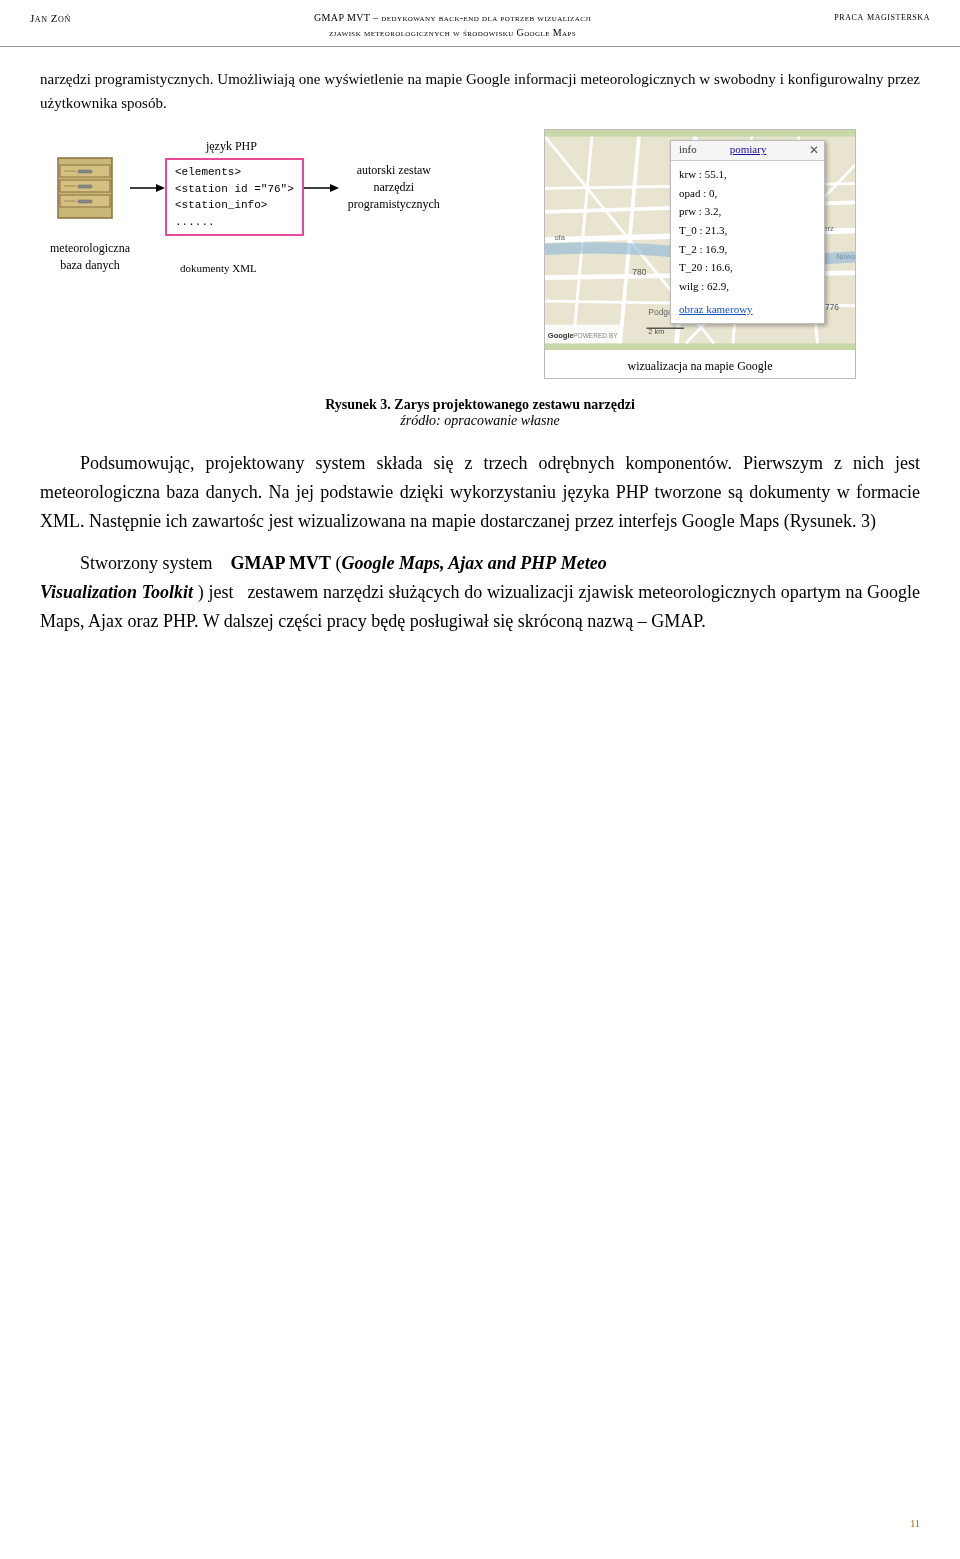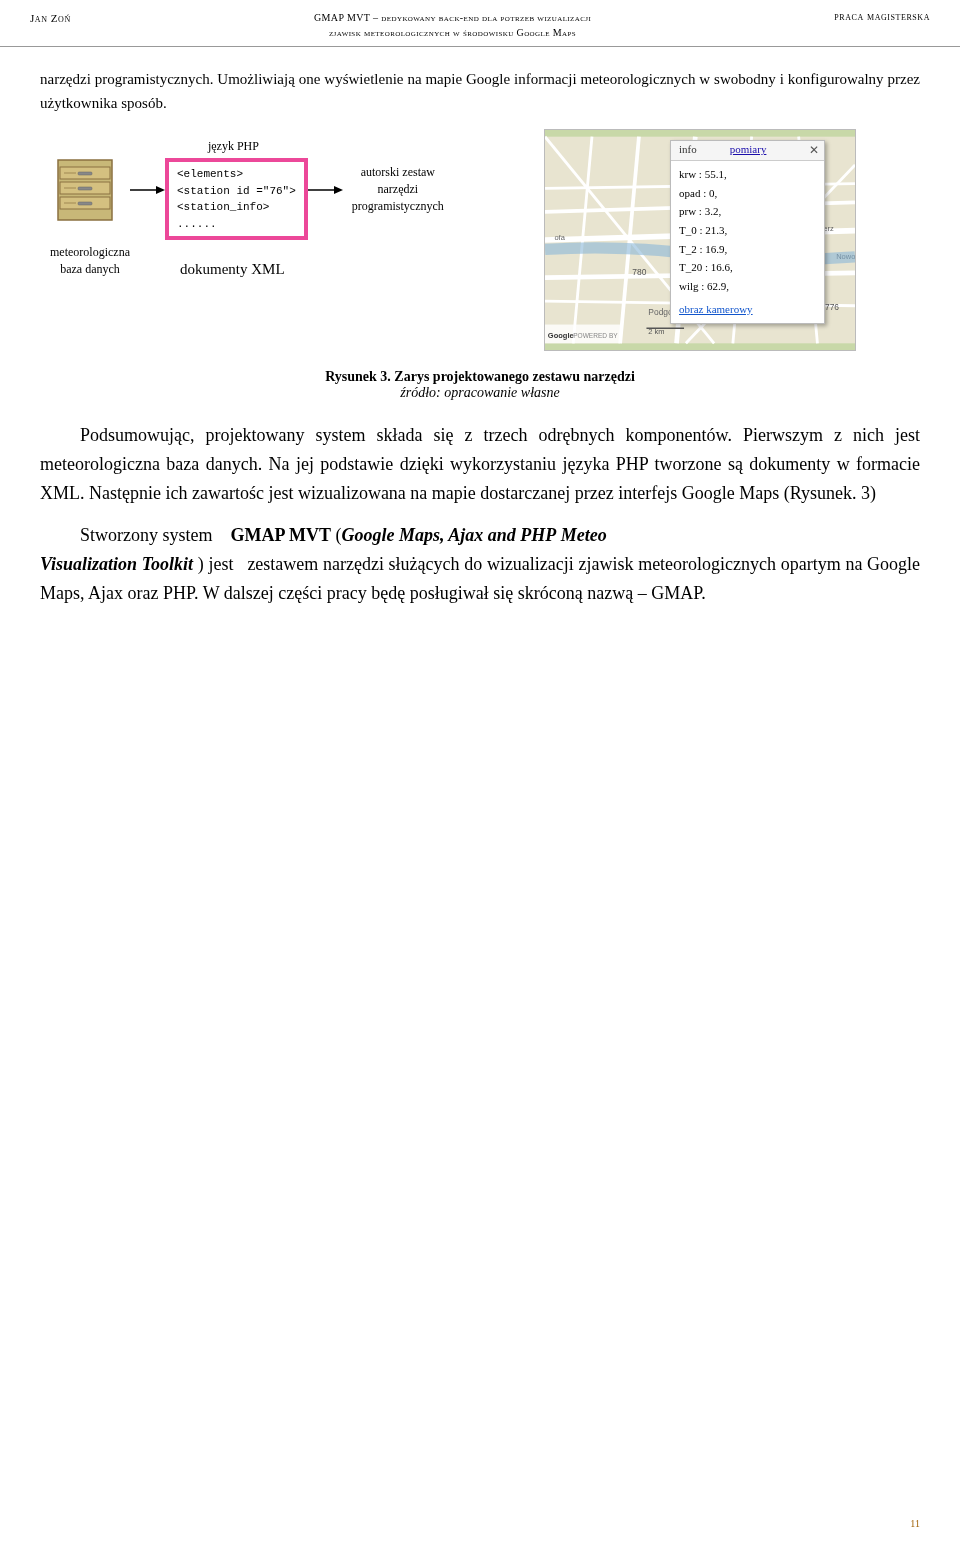--- a/index.html
+++ b/index.html
@@ -63,21 +63,21 @@
     }
 
     .php-label {
       font-size: 12px;
       color: #000;
       margin-right: 6px;
       white-space: nowrap;
     }
 
     .xml-box {
-      border: 4px solid #ec4899;
+      border: 2px solid #ec4899;
       padding: 4px 8px;
       font-size: 11px;
       font-family: "Courier New", monospace;
       background: #fff;
       line-height: 1.5;
       min-width: 100px;
     }
 
     
     .info-popup {
@@ -254,21 +254,21 @@
         </div>
 
       </div>
 
       <div style="display: flex; align-items: flex-end; width: 100%; margin-top: 4px; padding-left: 5px;">
         <div style="min-width: 90px; text-align: center; font-size: 12px; line-height: 1.4;">
           <div>meteorologiczna</div>
           <div>baza danych</div>
         </div>
         <div style="min-width: 35px;"></div>
-        <div style="text-align: center; font-size: 15px; padding-left: 10px; padding-right: 10px;">
+        <div style="text-align: center; font-size: 11px; padding-left: 10px; padding-right: 10px;">
           <span>dokumenty XML</span>
         </div>
       </div>
 
     </div>
 
     <div style="flex: 1; display: flex; flex-direction: column; align-items: center;">
 
       <div style="width: 312px; position: relative; border: 1px solid #bbb;">
 
@@ -340,20 +340,23 @@
 
             <rect x="195" y="140" width="6" height="10" fill="#cc0000" rx="1"></rect>
             <rect x="235" y="155" width="6" height="10" fill="#cc0000" rx="1"></rect>
 
             <text x="93" y="147" font-size="9" fill="#555" font-family="Arial">780</text>
 
             <text x="298" y="185" font-size="9" fill="#555" font-family="Arial">776</text>
           </svg>
         </div>
 
+        <div class="viz-caption" style="text-align: center; padding: 4px; font-size: 12px; background: #fff;">
+          <span>wizualizacja na mapie Google</span>
+        </div>
       </div>
 
     </div>
 
   </div>
 
   <div style="text-align: center; margin-bottom: 20px;">
     <div style="font-size: 14px; font-weight: bold;">
       <span>Rysunek 3. Zarys projektowanego zestawu narzędzi</span>
     </div>

